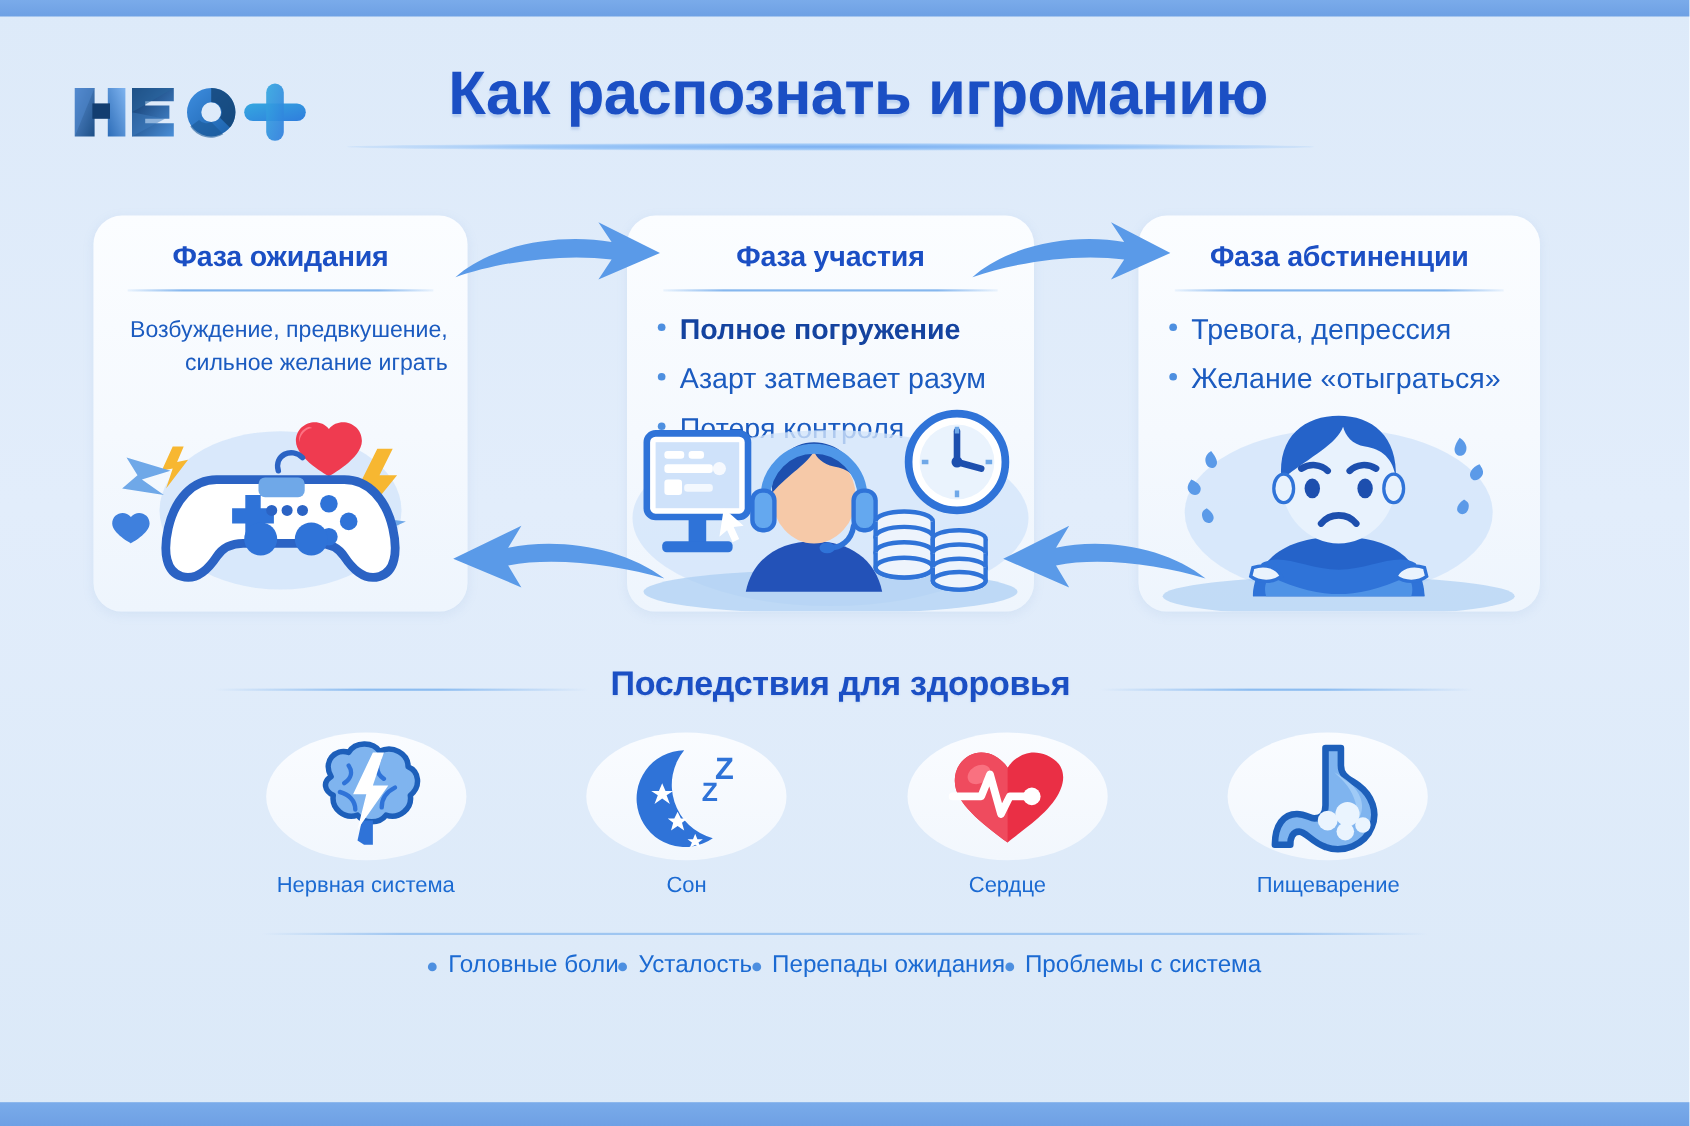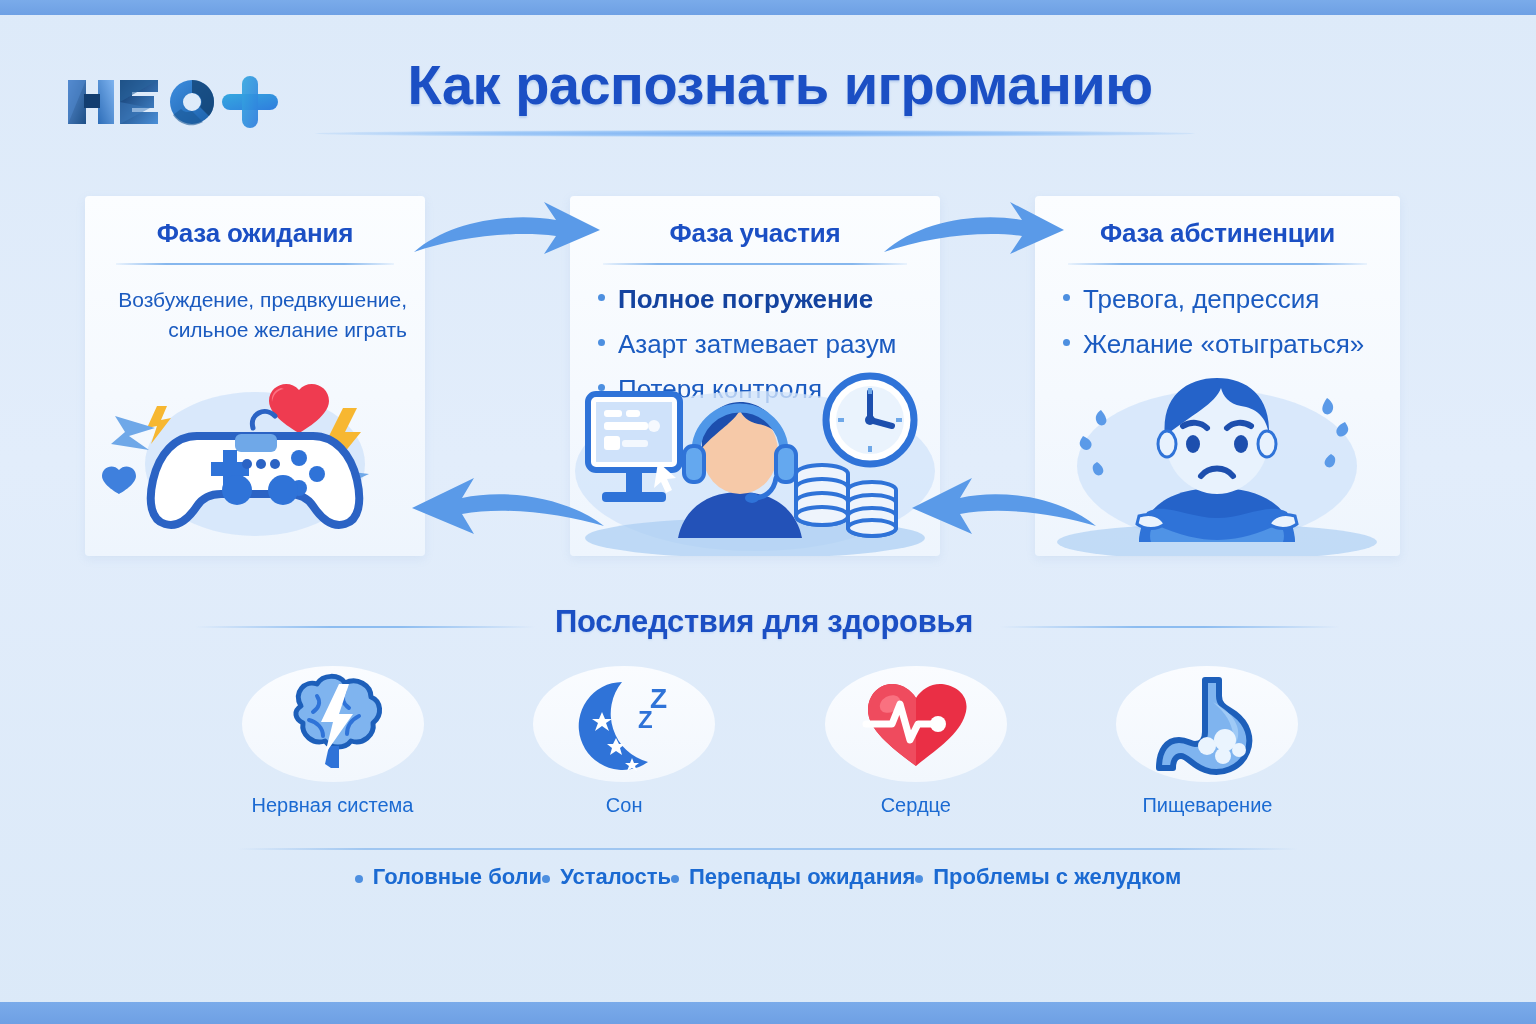--- a/index.html
+++ b/index.html
@@ -62,21 +62,21 @@
                 #7bb0f2 0%, #9ec8f7 45%, rgba(190,220,250,0) 78%);
     border-radius: 50%;
   }
 
   
   .card {
     position: absolute;
     top: 196px;
     height: 360px;
     background: linear-gradient(180deg, #fbfdff 0%, #f5f9fe 55%, #eef5fd 100%);
-    border-radius: 4px;
+    border-radius: 26px;
     box-shadow: 0 3px 10px rgba(120,160,210,.13);
     overflow: hidden;
   }
   .card.c1 { left: 85px;   width: 340px; }
   .card.c2 { left: 570px;  width: 370px; }
   .card.c3 { left: 1035px; width: 365px; }
 
   .card-title {
     margin-top: 22px;
     text-align: center;
@@ -206,21 +206,20 @@
        rgba(150,195,245,0) 0%, #9fc6f1 12%, #9fc6f1 88%, rgba(150,195,245,0) 100%);
   }
 
   .symptom-strip {
     position: absolute;
     top: 864px; left: 0;
     width: 1536px;
     display: flex;
     justify-content: center;
     align-items: center;
-    font-weight: bold;
   }
   .symptom {
     position: relative;
     padding-left: 18px;
     font-size: 22px;
     color: #1b6ad2;
     white-space: nowrap;
   }
   .symptom::before {
     content: "";
@@ -522,16 +521,16 @@
     </div>
 
   </div>
 
   <div class="bottom-rule"></div>
 
   <div class="symptom-strip">
     <div class="symptom">Головные боли</div>
     <div class="symptom">Усталость</div>
     <div class="symptom">Перепады ожидания</div>
-    <div class="symptom">Проблемы с желудком</div>
+    <div class="symptom">Проблемы с система</div>
   </div>
 
 </div>
 
 </body></html>

